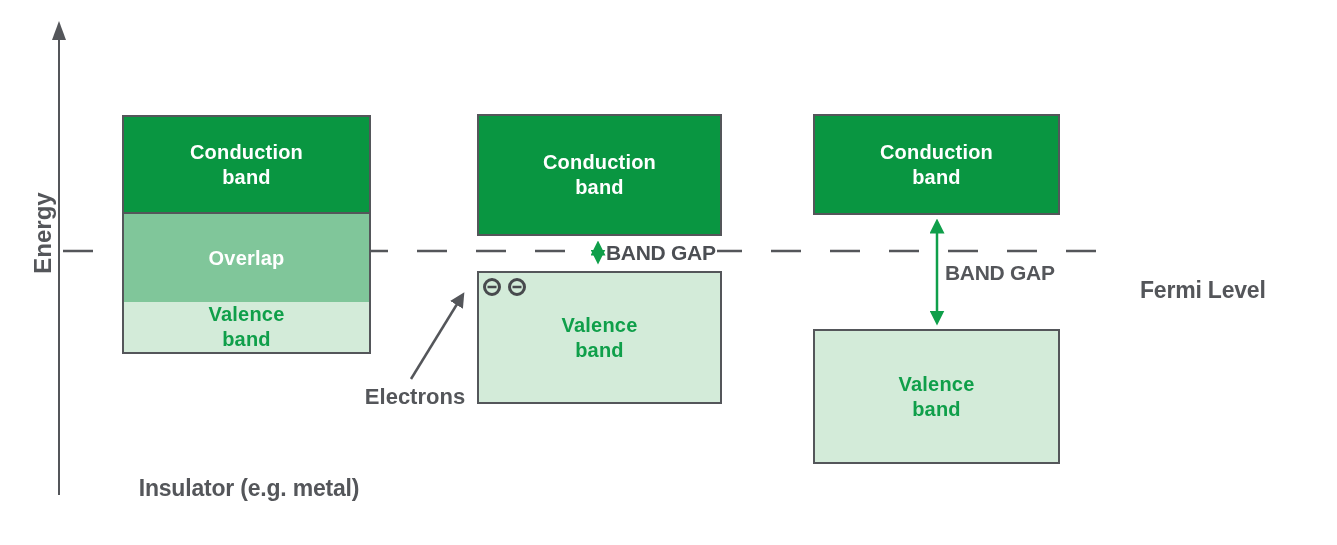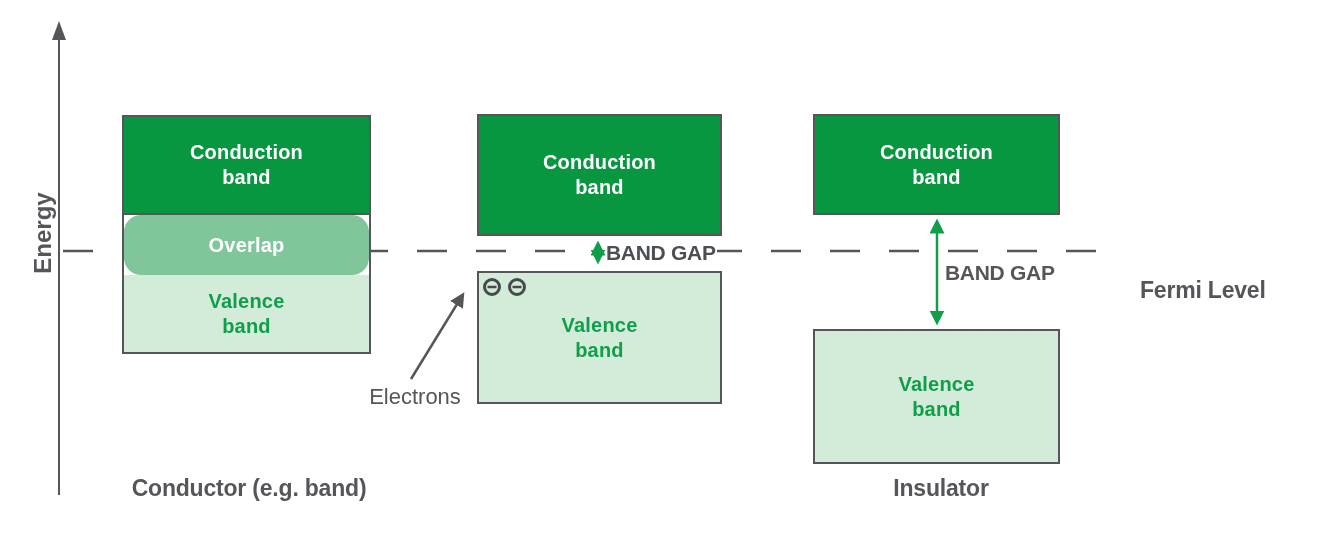--- a/index.html
+++ b/index.html
@@ -18,36 +18,36 @@
   .bg-layer{z-index:0;}
   .fg-layer{z-index:3;}
 
   .band-box{position:absolute;box-sizing:border-box;border:2px solid var(--ink);display:flex;align-items:center;justify-content:center;z-index:1;}
   .band-label{white-space:pre-line;text-align:center;font-size:20px;font-weight:700;line-height:25px;letter-spacing:0.2px;}
   .white-label{color:#ffffff;}
   .green-label{color:var(--accent);}
 
   .stack{position:absolute;left:122px;top:115px;width:249px;height:239px;box-sizing:border-box;border:2px solid var(--ink);display:flex;flex-direction:column;z-index:1;}
   .stack .conduction{height:98px;box-sizing:border-box;border-bottom:2px solid var(--ink);background:var(--green-dark);display:flex;align-items:center;justify-content:center;}
-  .stack .overlap{height:60px;background:var(--green-mid);display:flex;align-items:center;justify-content:center;border-radius:17px;}
+  .stack .overlap{height:88px;background:var(--green-mid);display:flex;align-items:center;justify-content:center;}
   .stack .valence{flex:1;background:var(--green-light);display:flex;align-items:center;justify-content:center;}
 
   .dark-band{background:var(--green-dark);}
   .light-band{background:var(--green-light);}
 
   .chip{position:absolute;left:582px;top:238px;width:135px;height:29px;background:#ffffff;z-index:2;display:flex;align-items:center;}
   .chip-text{margin-left:24px;color:#4b4e53;font-size:21px;font-weight:700;letter-spacing:-0.3px;white-space:nowrap;}
 
   .caption{position:absolute;top:475px;width:240px;text-align:center;color:var(--ink);font-size:23px;font-weight:700;letter-spacing:-0.2px;z-index:1;}
 
   .fermi-label{position:absolute;left:1140px;top:237px;color:var(--ink);font-size:23px;font-weight:700;letter-spacing:-0.2px;z-index:1;white-space:nowrap;margin-top:40px;}
 
   .energy-label{position:absolute;left:-17px;top:219px;width:120px;text-align:center;color:var(--ink);font-size:24px;font-weight:700;transform:rotate(-90deg);z-index:1;}
 
-  .electrons-label{position:absolute;left:355px;top:384px;width:120px;text-align:center;color:var(--ink);font-size:22px;font-weight:400;z-index:1;}
+  .electrons-label{position:absolute;left:355px;top:384px;width:120px;text-align:center;color:var(--ink);font-size:22px;font-weight:700;z-index:1;}
 
   .bandgap-ins{position:absolute;left:945px;top:261px;color:var(--ink);font-size:21px;font-weight:700;letter-spacing:-0.3px;z-index:1;white-space:nowrap;}
 </style>
 </head>
 <body>
 
 <div class="stage">
 
   <svg class="layer bg-layer" width="1337" height="545" viewBox="0 0 1337 545">
     <line x1="59" y1="36" x2="59" y2="495" stroke="#54565a" stroke-width="2"></line>
@@ -90,22 +90,21 @@
   <div class="chip">
     <span class="chip-text">BAND GAP</span>
   </div>
 
   <div class="bandgap-ins">BAND GAP</div>
 
   <div class="energy-label">Energy</div>
   <div class="fermi-label">Fermi Level</div>
   <div class="electrons-label">Electrons</div>
 
-  <div class="caption" style="left:129px;">Conductor (e.g. band)</div>
-  <div class="caption" style="left:821px;">Insulator</div>
+  <div class="caption" style="left:129px;">Insulator (e.g. metal)</div>
 
   <svg class="layer fg-layer" width="1337" height="545" viewBox="0 0 1337 545">
     <defs>
       <marker id="arrow-green" viewBox="0 0 10 10" refX="7" refY="5" markerWidth="6" markerHeight="6" orient="auto-start-reverse">
         <path d="M0,0 L10,5 L0,10 z" fill="#0f9f4a"></path>
       </marker>
       <marker id="arrow-gray" viewBox="0 0 10 10" refX="7" refY="5" markerWidth="6" markerHeight="6" orient="auto-start-reverse">
         <path d="M0,0 L10,5 L0,10 z" fill="#54565a"></path>
       </marker>
     </defs>

